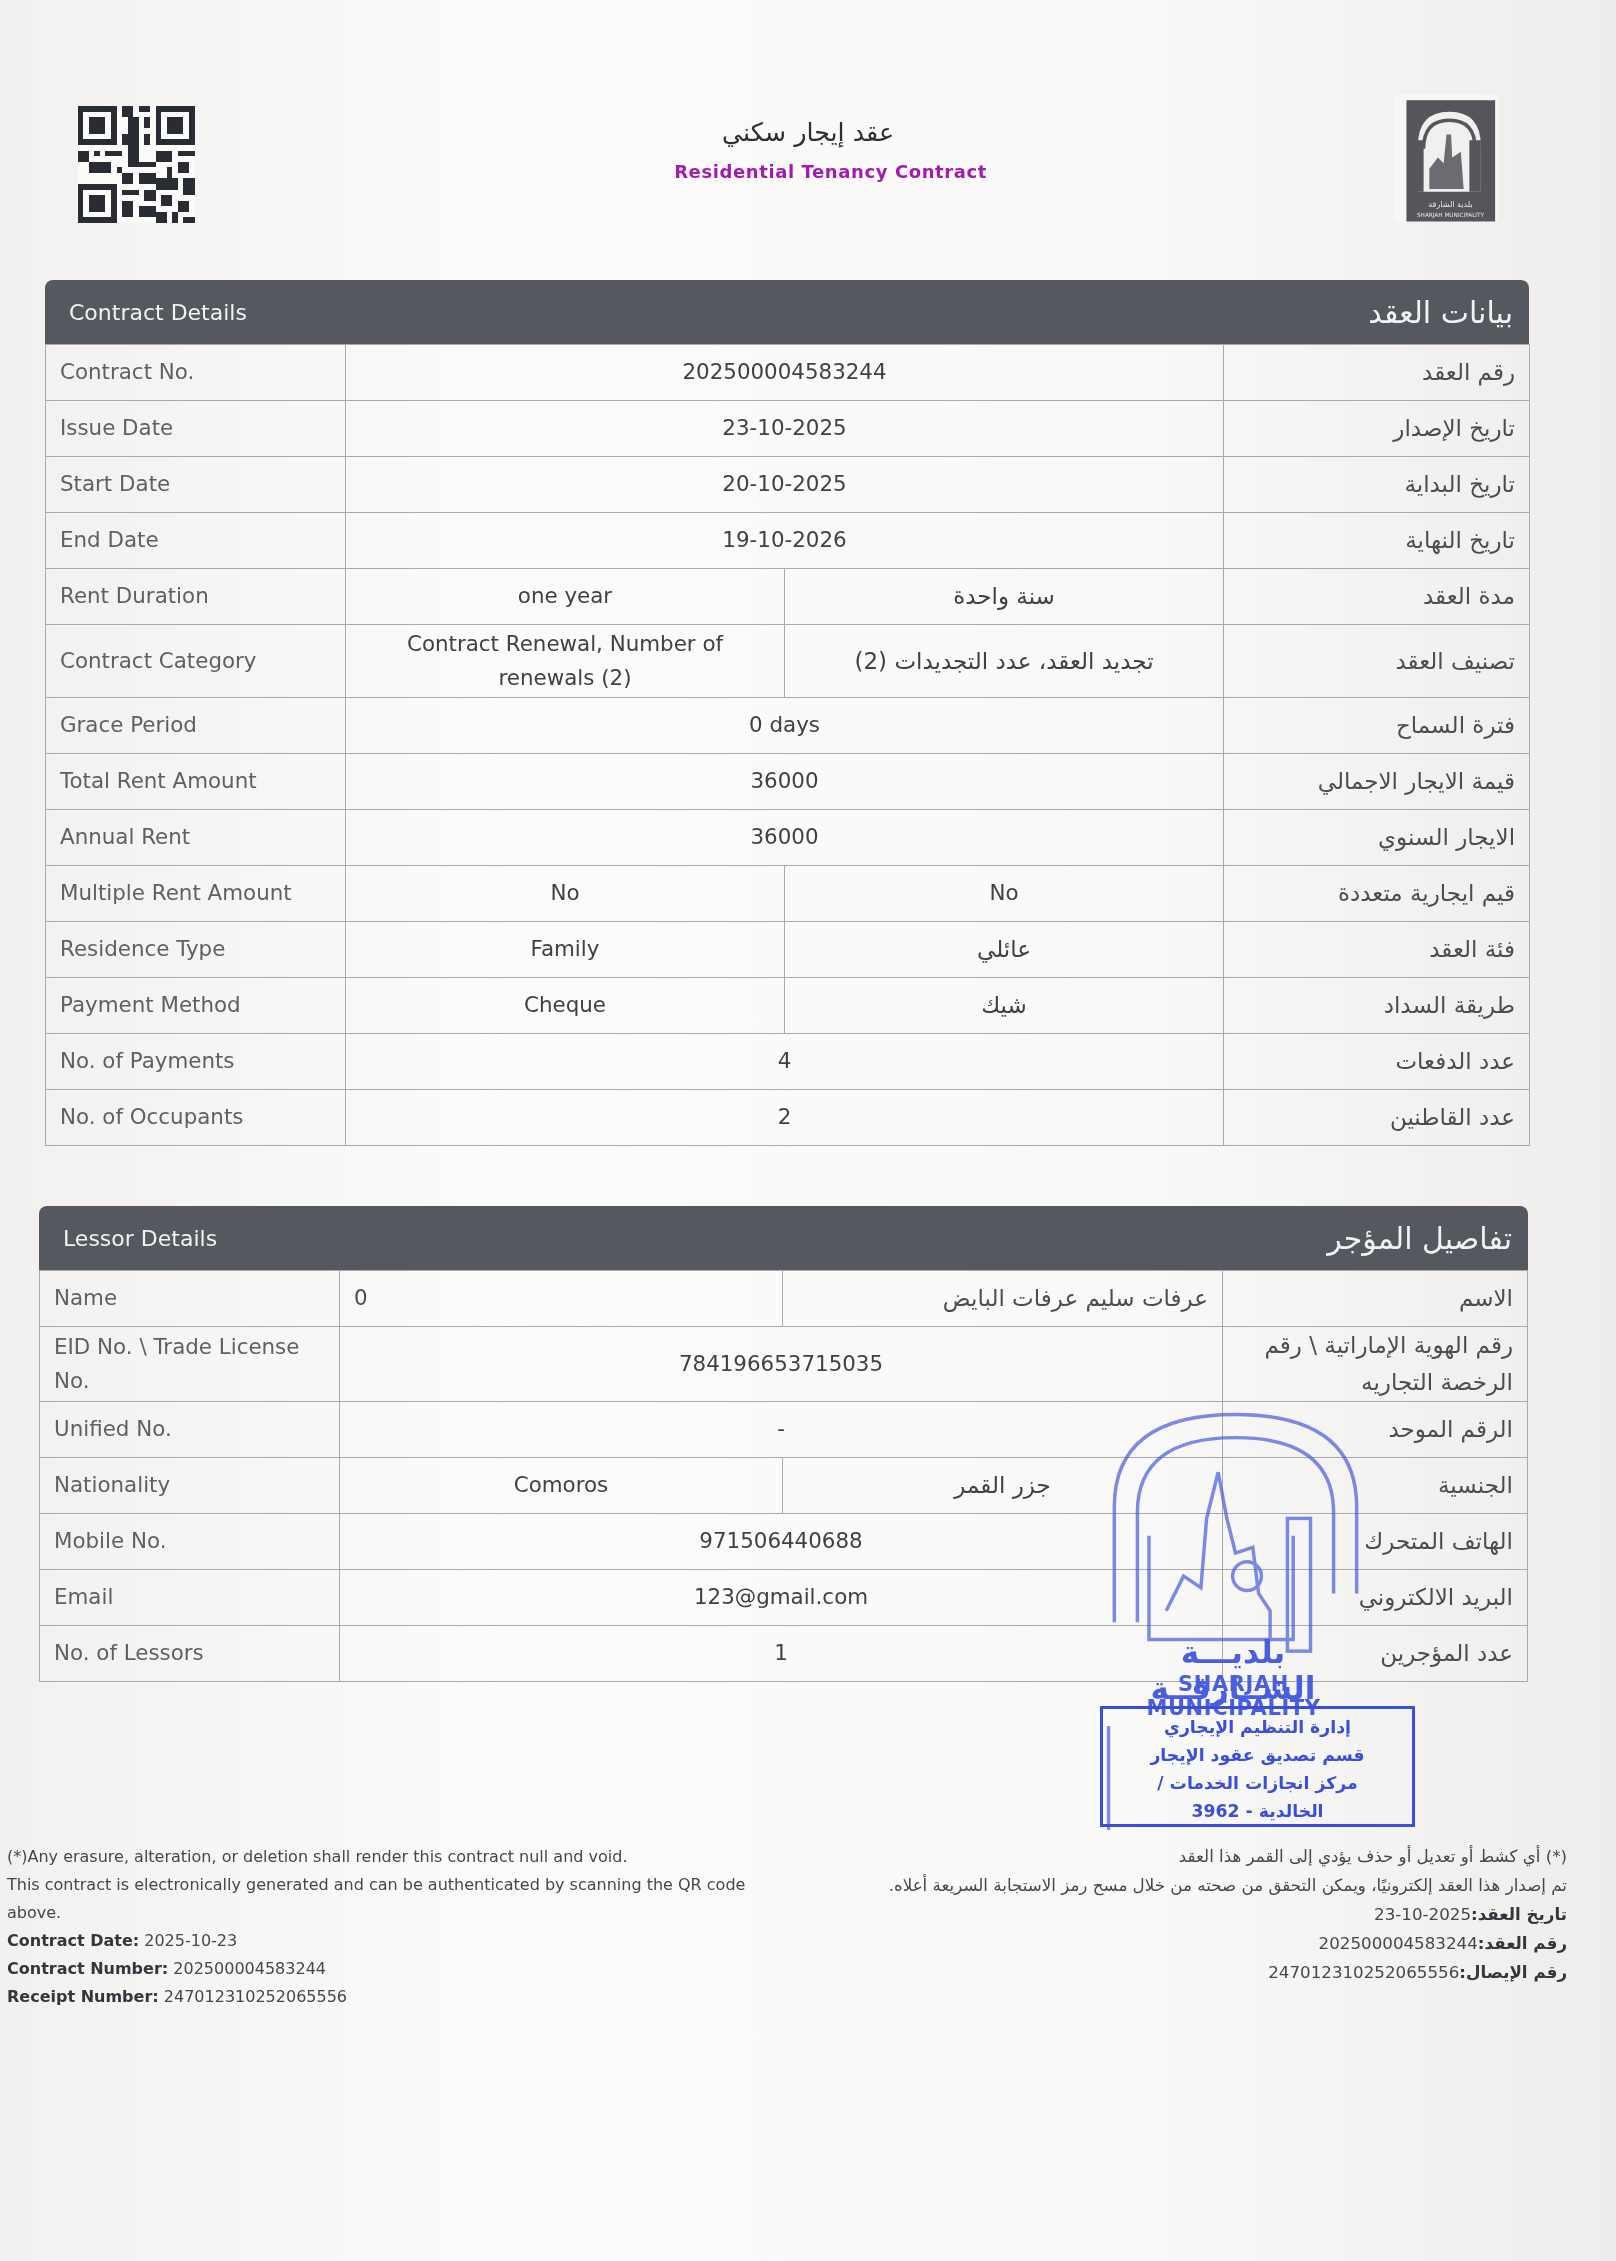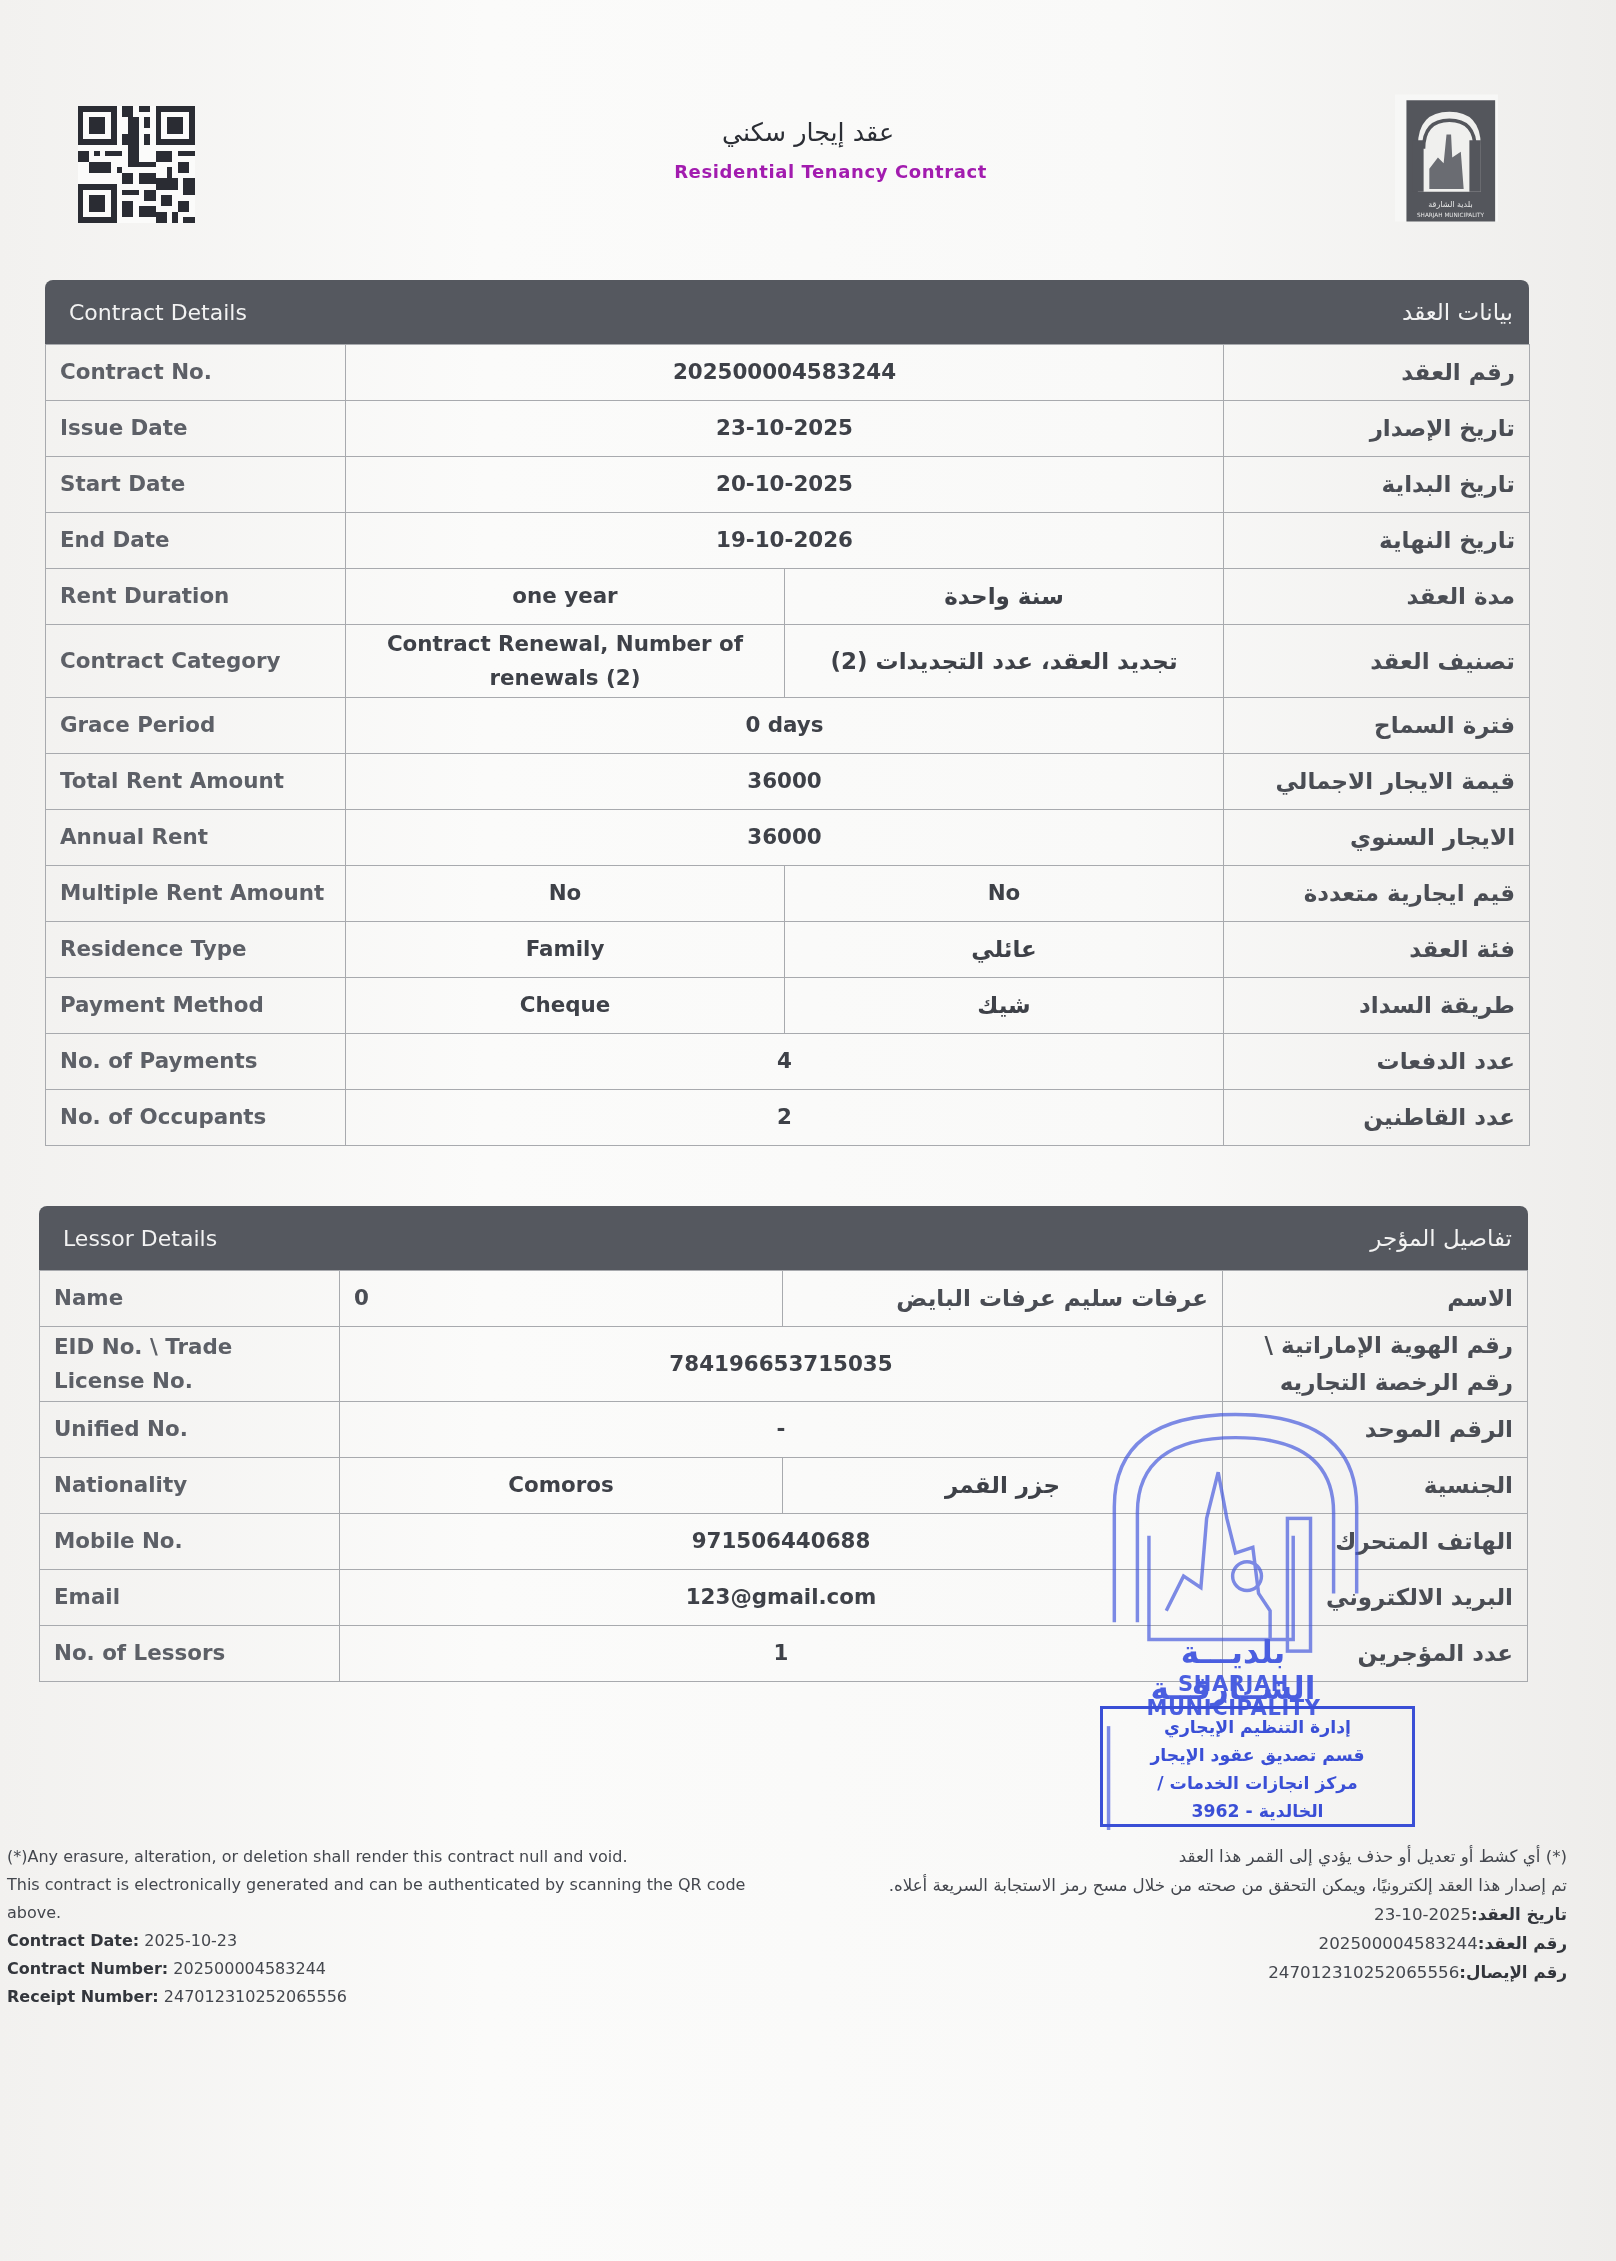--- a/index.html
+++ b/index.html
@@ -22,22 +22,22 @@
   .title-en {
     position: absolute; left: 577px; width: 410px; top: 161px; text-align: right;
     font-size: 18px; font-weight: bold; color: #a21caf; letter-spacing: 0.6px;
   }
   .section { position: absolute; }
   .section-header {
     height: 64px; background: #55585f; border-radius: 8px 8px 0 0;
     display: flex; align-items: center; justify-content: space-between;
     padding: 0 16px 0 24px; color: #f2f2f2; font-size: 22px;
   }
-  .section-header .ar { direction: rtl; font-size: 23px; }
-  table { border-collapse: collapse; width: 100%; table-layout: fixed; font-weight: bold; }
+  .section-header .ar { direction: rtl; font-size: 30px; }
+  table { border-collapse: collapse; width: 100%; table-layout: fixed; }
   td {
     border: 1.2px solid #a8aaae; font-size: 21.4px; color: #4a4d54;
     padding: 0 14px; height: 55px; vertical-align: middle; line-height: 1.6;
   }
   td.lbl { color: #5d6067; }
   td.ar { direction: rtl; text-align: right; font-size: 23px; }
   td.val { text-align: center; color: #3e4148; }
   td.val-ar { text-align: center; direction: rtl; font-size: 23px; color: #3e4148; }
   td.left { text-align: left; }
   .stamp { position: absolute; left: 1097px; top: 1403px; width: 277px; height: 427px; opacity: 0.85; }

